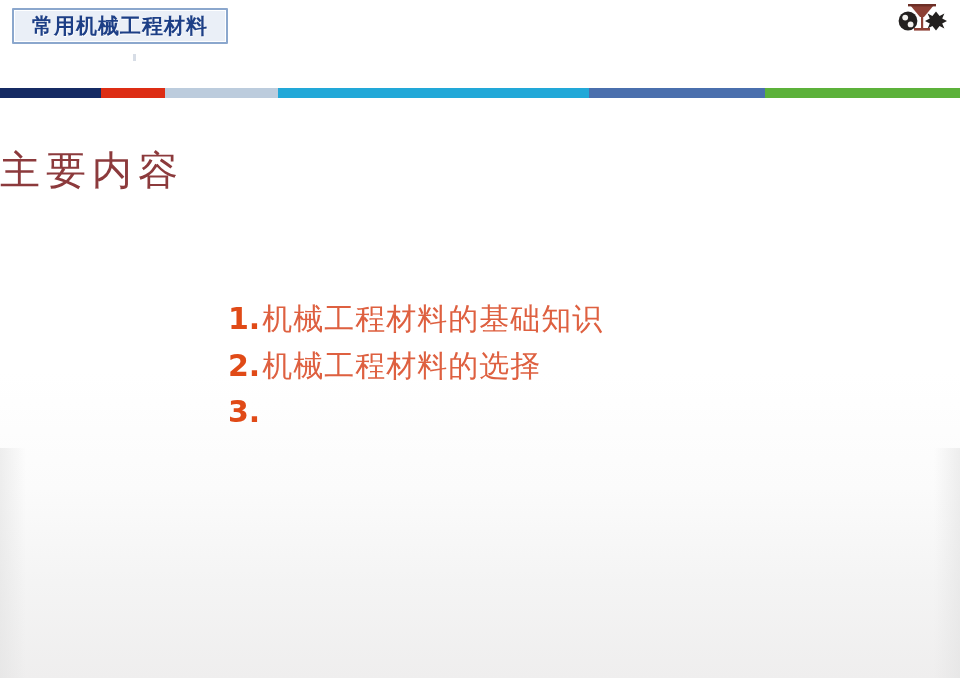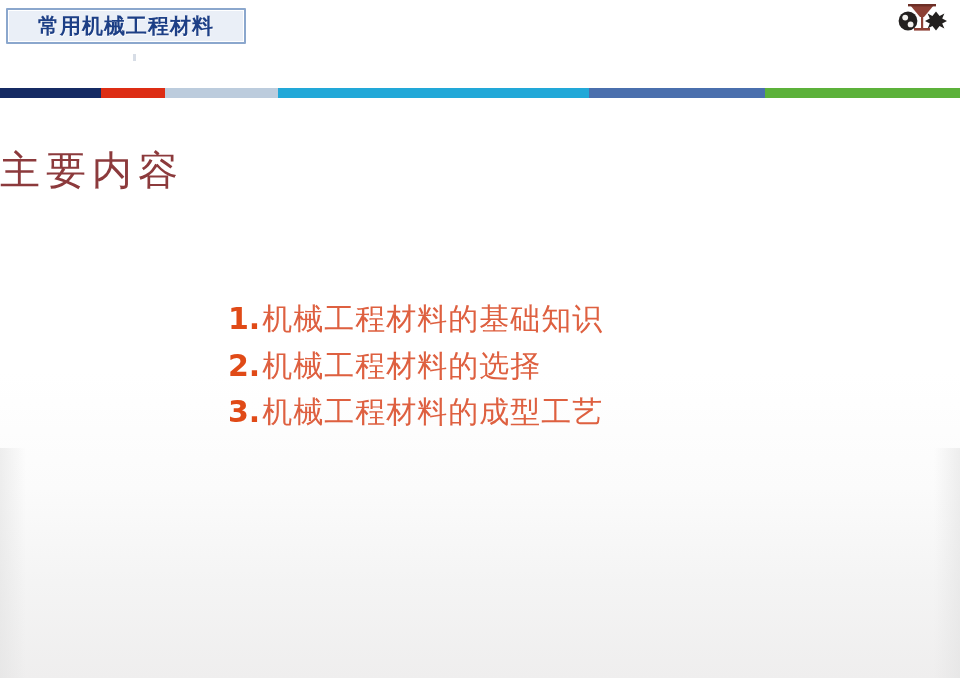--- a/index.html
+++ b/index.html
@@ -47,23 +47,23 @@
   
   .header {
     position: absolute;
     top: 0; left: 0;
     width: 960px;
     height: 80px;
   }
 
   .title-box {
     position: absolute;
-    left: 6px;
+    left: 12px;
     top: 8px;
-    width: 240px;
+    width: 216px;
     height: 36px;
     box-sizing: border-box;
     background: #eaeff7;
     border: 2px solid #8ba7cd;
     border-radius: 1px;
     box-shadow: inset 0 0 0 1px #ffffff;
   }
   .title-box-text {
     position: absolute;
     left: 0; right: 0;
@@ -206,18 +206,17 @@
       <span class="list-text">机械工程材料的基础知识</span>
     </div>
 
     <div class="list-item">
       <span class="list-num">2.</span>
       <span class="list-text">机械工程材料的选择</span>
     </div>
 
     <div class="list-item">
       <span class="list-num">3.</span>
-      <span class="list-text"> 机械工程材料的成型工艺</span>
     </div>
 
   </div>
 
 </div>
 
 </body></html>

